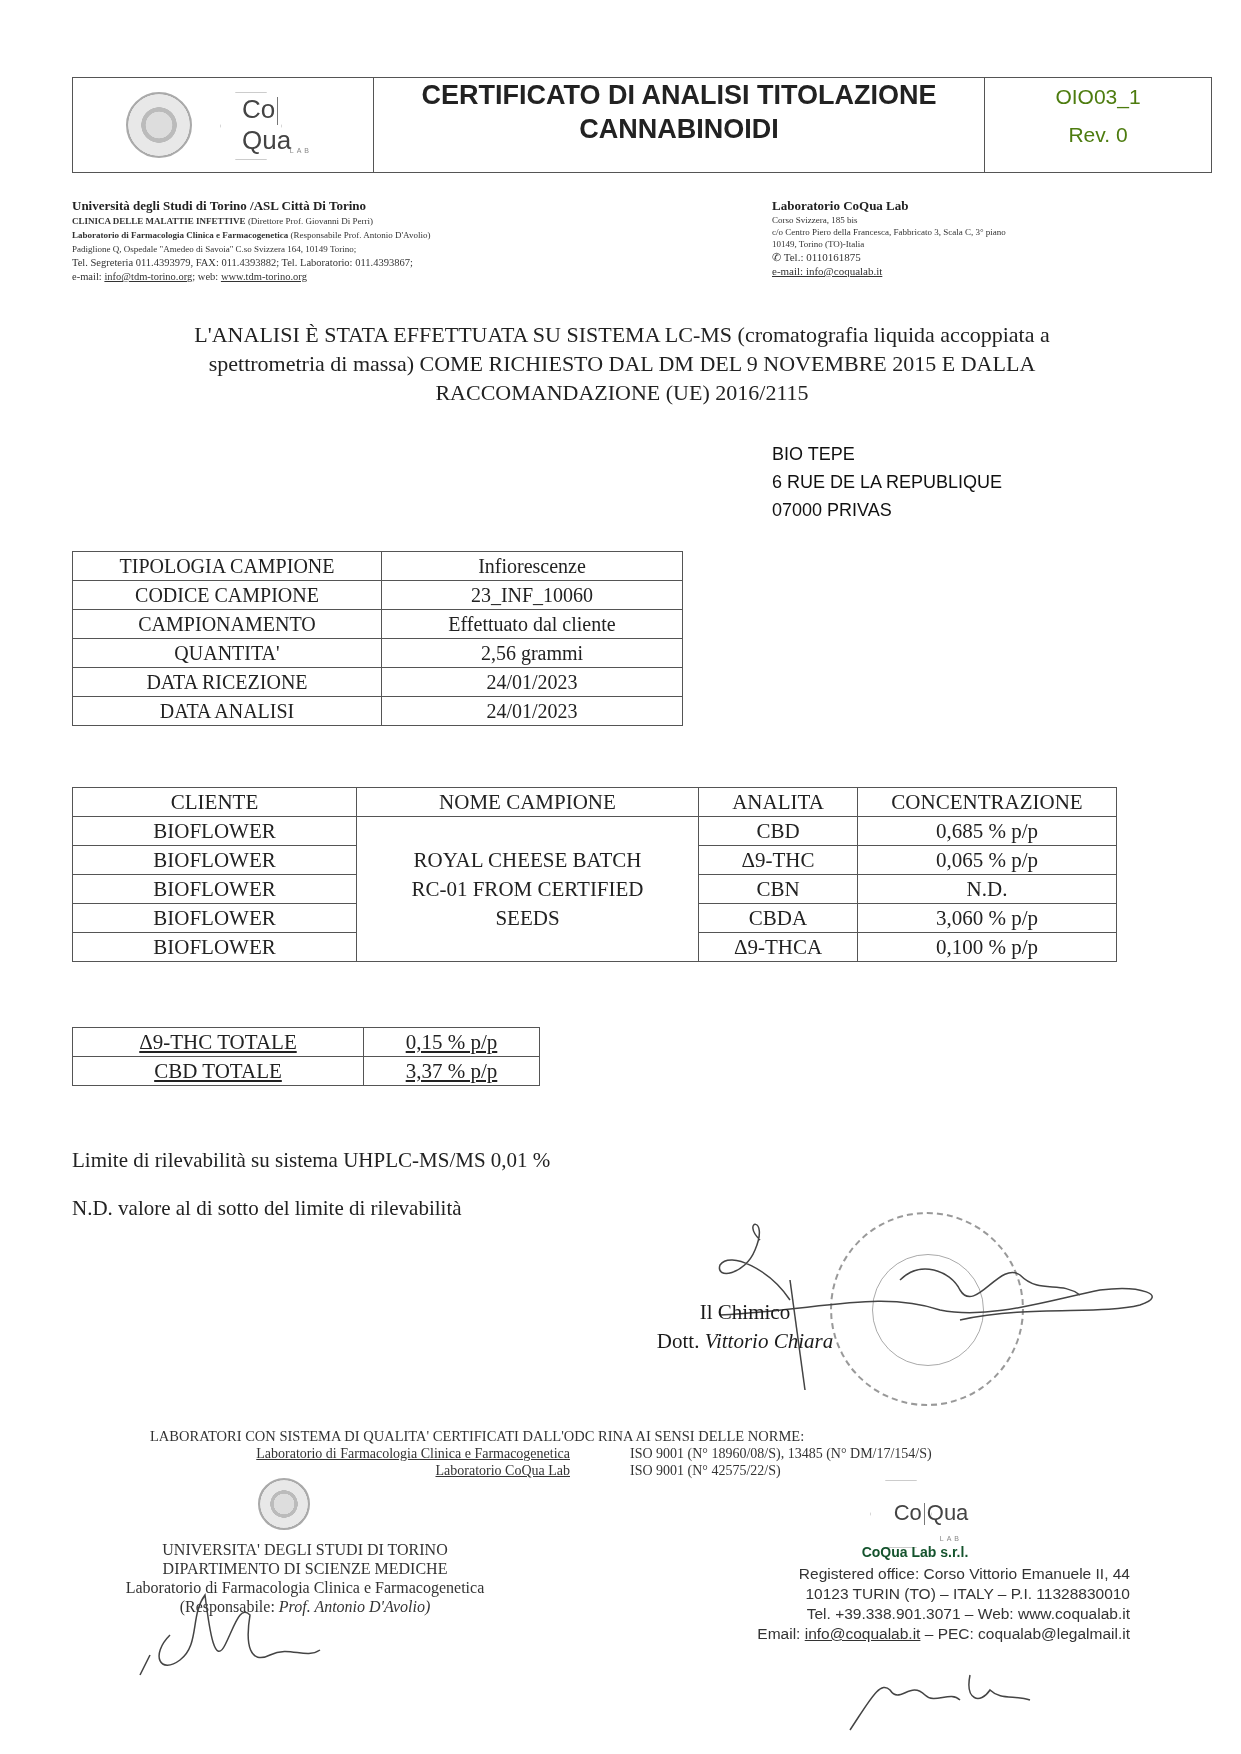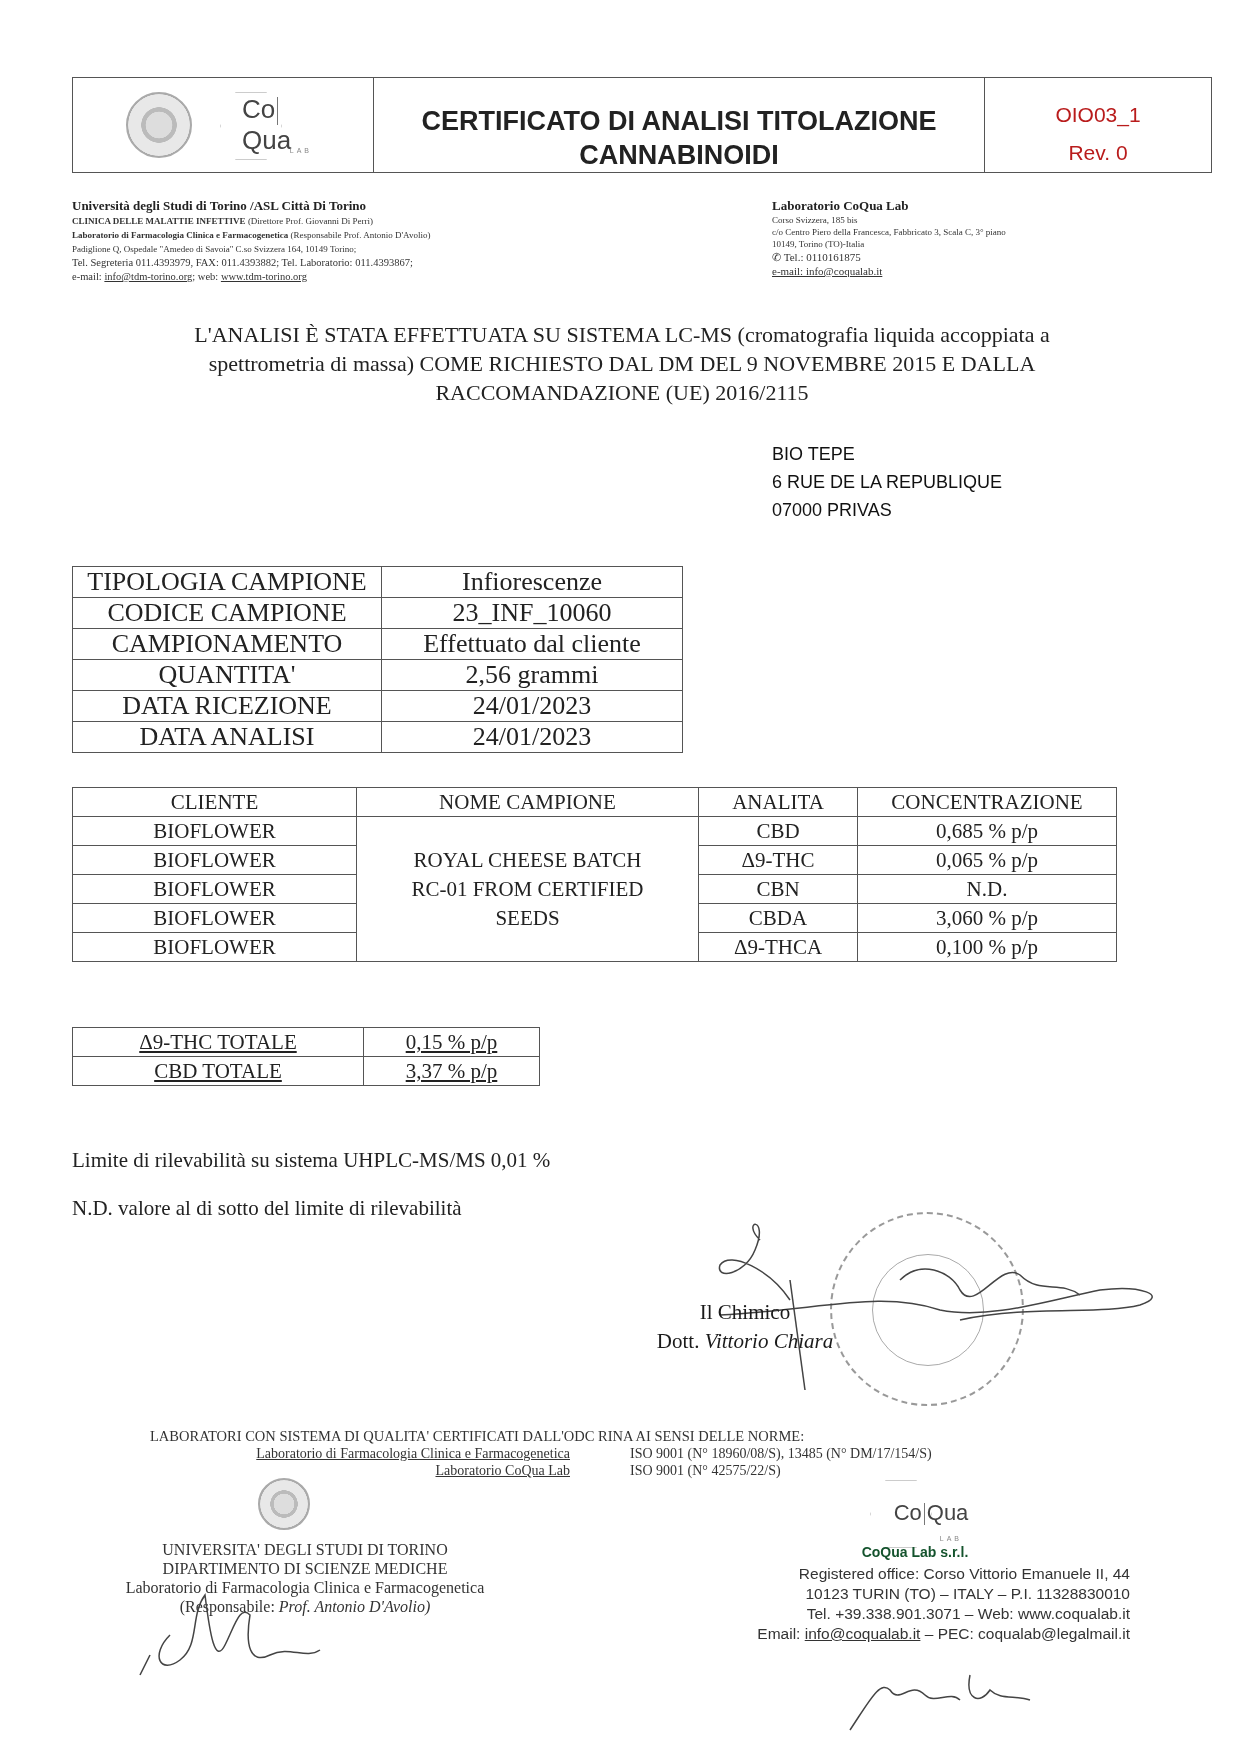--- a/index.html
+++ b/index.html
@@ -1,42 +1,42 @@
 <!DOCTYPE html>
 <html><head>
 <meta charset="utf-8">
 <style>
   html,body{margin:0;padding:0;background:#fff;}
   body{width:1241px;height:1754px;position:relative;overflow:hidden;color:#1a1a1a;font-family:"Liberation Serif",serif;}
   .abs{position:absolute;}
   
   .hdr{left:72px;top:77px;width:1138px;height:94px;border:1.5px solid #555;display:flex;}
   .hdr .logo{width:300px;border-right:1.5px solid #555;display:flex;align-items:center;justify-content:center;gap:18px;}
-  .hdr .title{flex:1;border-right:1.5px solid #555;display:flex;flex-direction:column;align-items:center;justify-content:flex-end;font-family:"Liberation Sans",sans-serif;font-weight:bold;font-size:27px;line-height:34px;color:#222;}
-  .hdr .code{width:226px;display:flex;flex-direction:column;align-items:center;justify-content:flex-end;font-family:"Liberation Sans",sans-serif;font-size:21px;line-height:38px;color:#b91c1c;}
+  .hdr .title{flex:1;border-right:1.5px solid #555;display:flex;flex-direction:column;align-items:center;justify-content:flex-start;font-family:"Liberation Sans",sans-serif;font-weight:bold;font-size:27px;line-height:34px;color:#222;}
+  .hdr .code{width:226px;display:flex;flex-direction:column;align-items:center;justify-content:flex-start;font-family:"Liberation Sans",sans-serif;font-size:21px;line-height:38px;color:#4d7c0f;}
   .seal{width:62px;height:62px;border-radius:50%;border:2px solid #aaa;background:radial-gradient(circle,#ddd 0 30%,#bbb 31% 40%,#e8e8e8 41% 70%,#aaa 71% 100%);}
   .coqua{position:relative;width:110px;height:66px;display:flex;align-items:center;justify-content:center;}
   .coqua .hex{position:absolute;left:10px;top:0;width:60px;height:66px;border:1px solid #ccc;clip-path:polygon(25% 0,75% 0,100% 50%,75% 100%,25% 100%,0 50%);}
   .coqua .txt{position:relative;font-family:"Liberation Sans",sans-serif;font-size:26px;color:#444;margin-left:32px;}
   .coqua .txt .sep{display:inline-block;width:1px;height:28px;background:#777;vertical-align:middle;margin:0 2px;}
   .coqua .lab{position:absolute;right:8px;bottom:4px;font-size:7px;letter-spacing:3px;color:#888;font-family:"Liberation Sans",sans-serif;}
   
   .addr-left{left:72px;top:198px;width:620px;font-size:10.5px;line-height:14px;color:#333;}
   .addr-left .t{font-weight:bold;font-size:13px;line-height:16px;color:#222;}
   .addr-left .b{font-weight:bold;font-size:9px;}
   .addr-left .sm{font-size:9px;}
   .addr-right{left:772px;top:198px;width:400px;font-size:9px;line-height:12px;color:#333;}
   .addr-right .t{font-weight:bold;font-size:13px;line-height:16px;color:#222;}
   .addr-right .n{font-size:11px;line-height:14px;}
   u{text-decoration:underline;}
   .intro{left:72px;top:320px;width:1100px;text-align:center;font-size:22px;line-height:29px;color:#222;}
   .recipient{left:772px;top:440px;font-family:"Liberation Sans",sans-serif;font-size:18px;line-height:28px;color:#111;}
   table{border-collapse:collapse;font-family:"Liberation Serif",serif;color:#222;}
   td,th{border:1.3px solid #555;text-align:center;font-weight:normal;padding:0;}
-  .t1{left:72px;top:551px;font-size:26px;margin-top:15px;}
+  .t1{left:72px;top:551px;font-size:20px;}
   .t1 td{height:28px;}
   .t1 td.l{width:308px;}
   .t1 td.r{width:300px;}
   .t2{left:72px;top:787px;font-size:21px;}
   .t2 td,.t2 th{height:28px;}
   .t3{left:72px;top:1027px;font-size:21px;}
   .t3 td{height:28px;text-decoration:underline;}
   .note{left:72px;font-size:21px;color:#222;}
   .chem{left:620px;top:1298px;font-size:21px;line-height:29px;text-align:center;width:250px;}
   .stamp{left:830px;top:1212px;width:190px;height:190px;border-radius:50%;border:2px dashed #999;}

